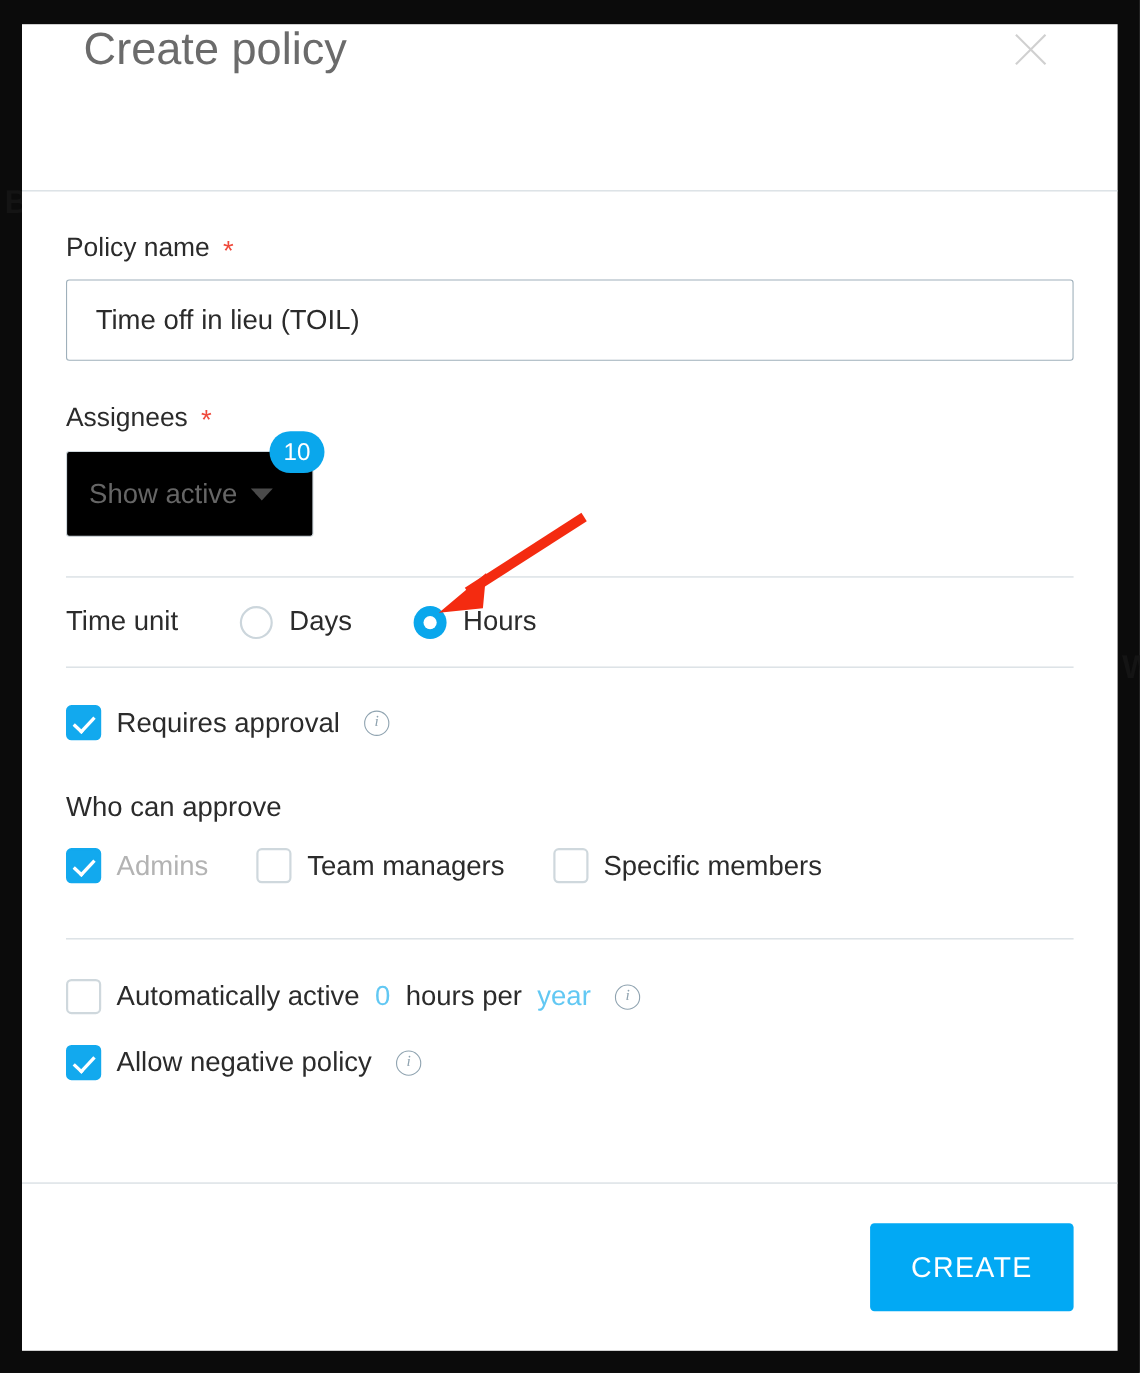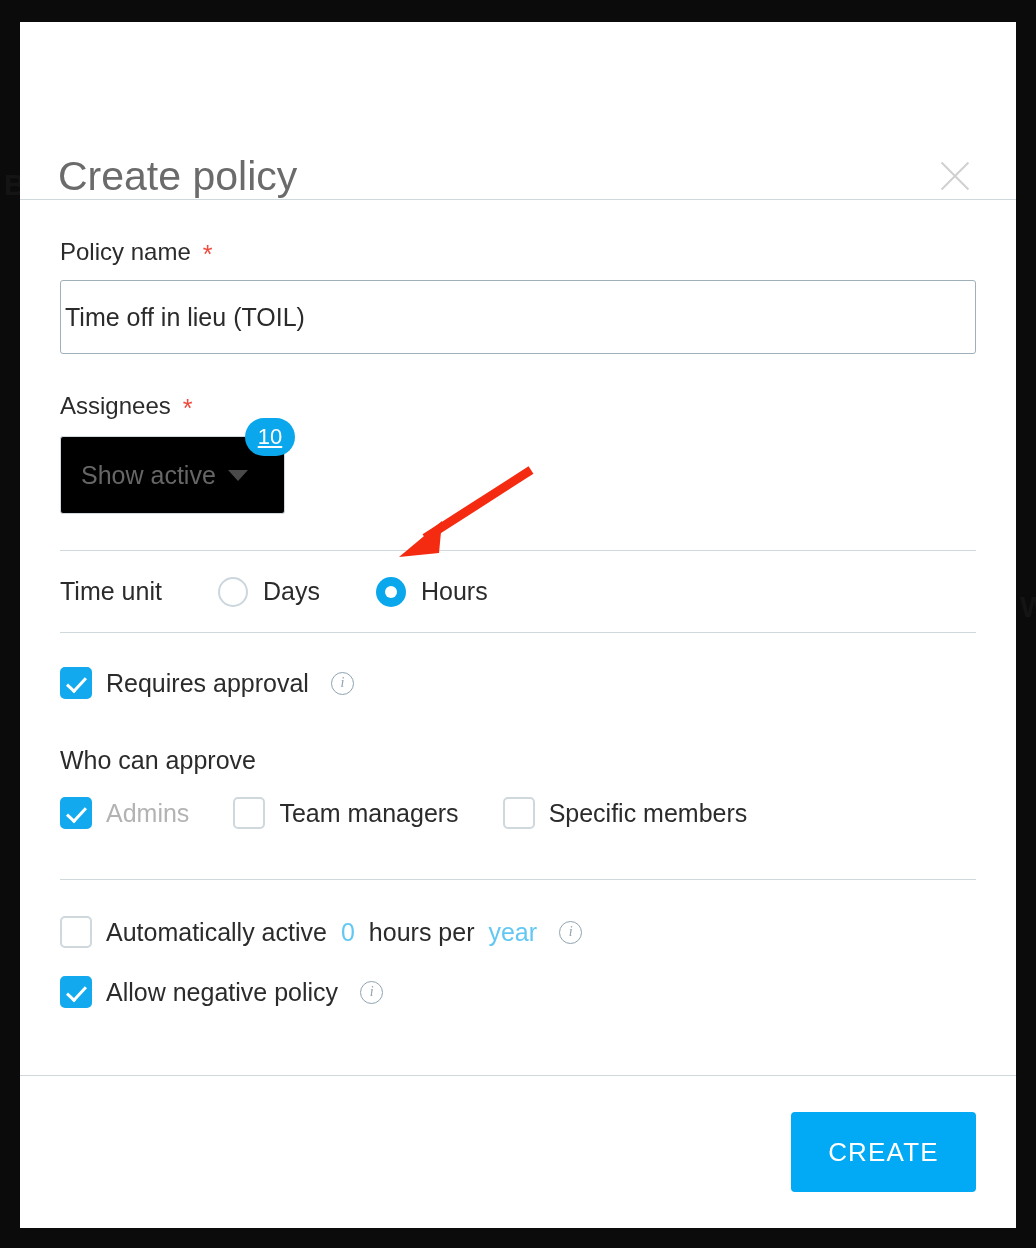--- a/index.html
+++ b/index.html
@@ -45,24 +45,23 @@
     display: flex;
     flex-direction: column;
   }
 
   
   .modal-header {
     height: 152px;
     flex: 0 0 152px;
     border-bottom: 1px solid #cfd8dd;
     display: flex;
-    align-items: flex-end;
-    padding: 0 38px;
-    box-sizing: border-box;
-    margin-top: 26px;
+    align-items: flex-start;
+    padding: 0 56px;
+    box-sizing: border-box;
   }
   .modal-title {
     font-size: 41px;
     color: #6b6b6b;
     font-weight: normal;
     letter-spacing: 0px;
     flex: 1 1 auto;
     margin: 0;
     line-height: 1.1;
   }
@@ -113,21 +112,21 @@
   }
 
   .text-input {
     display: block;
     margin-top: 14px;
     width: 916px;
     height: 74px;
     box-sizing: border-box;
     border: 1px solid #9fb0bb;
     border-radius: 3px;
-    padding: 0 4px;
+    padding: 0 26px;
     font-size: 25px;
     color: #2b2b2b;
     font-family: "Liberation Sans", sans-serif;
     outline: none;
     background: #fff;
   }
 
   
   .assignee-wrap {
     position: relative;
@@ -167,21 +166,20 @@
     padding: 0 9px;
     box-sizing: border-box;
     border-radius: 19px;
     background: #0aa7ec;
     color: #fff;
     font-size: 22px;
     display: flex;
     align-items: center;
     justify-content: center;
     font-family: "Liberation Sans", sans-serif;
-    text-decoration: underline;
   }
 
   
   .divider {
     height: 1px;
     background: #cfd8dd;
     width: 916px;
   }
   .div-timeunit-top { margin-top: 36px; }
 

